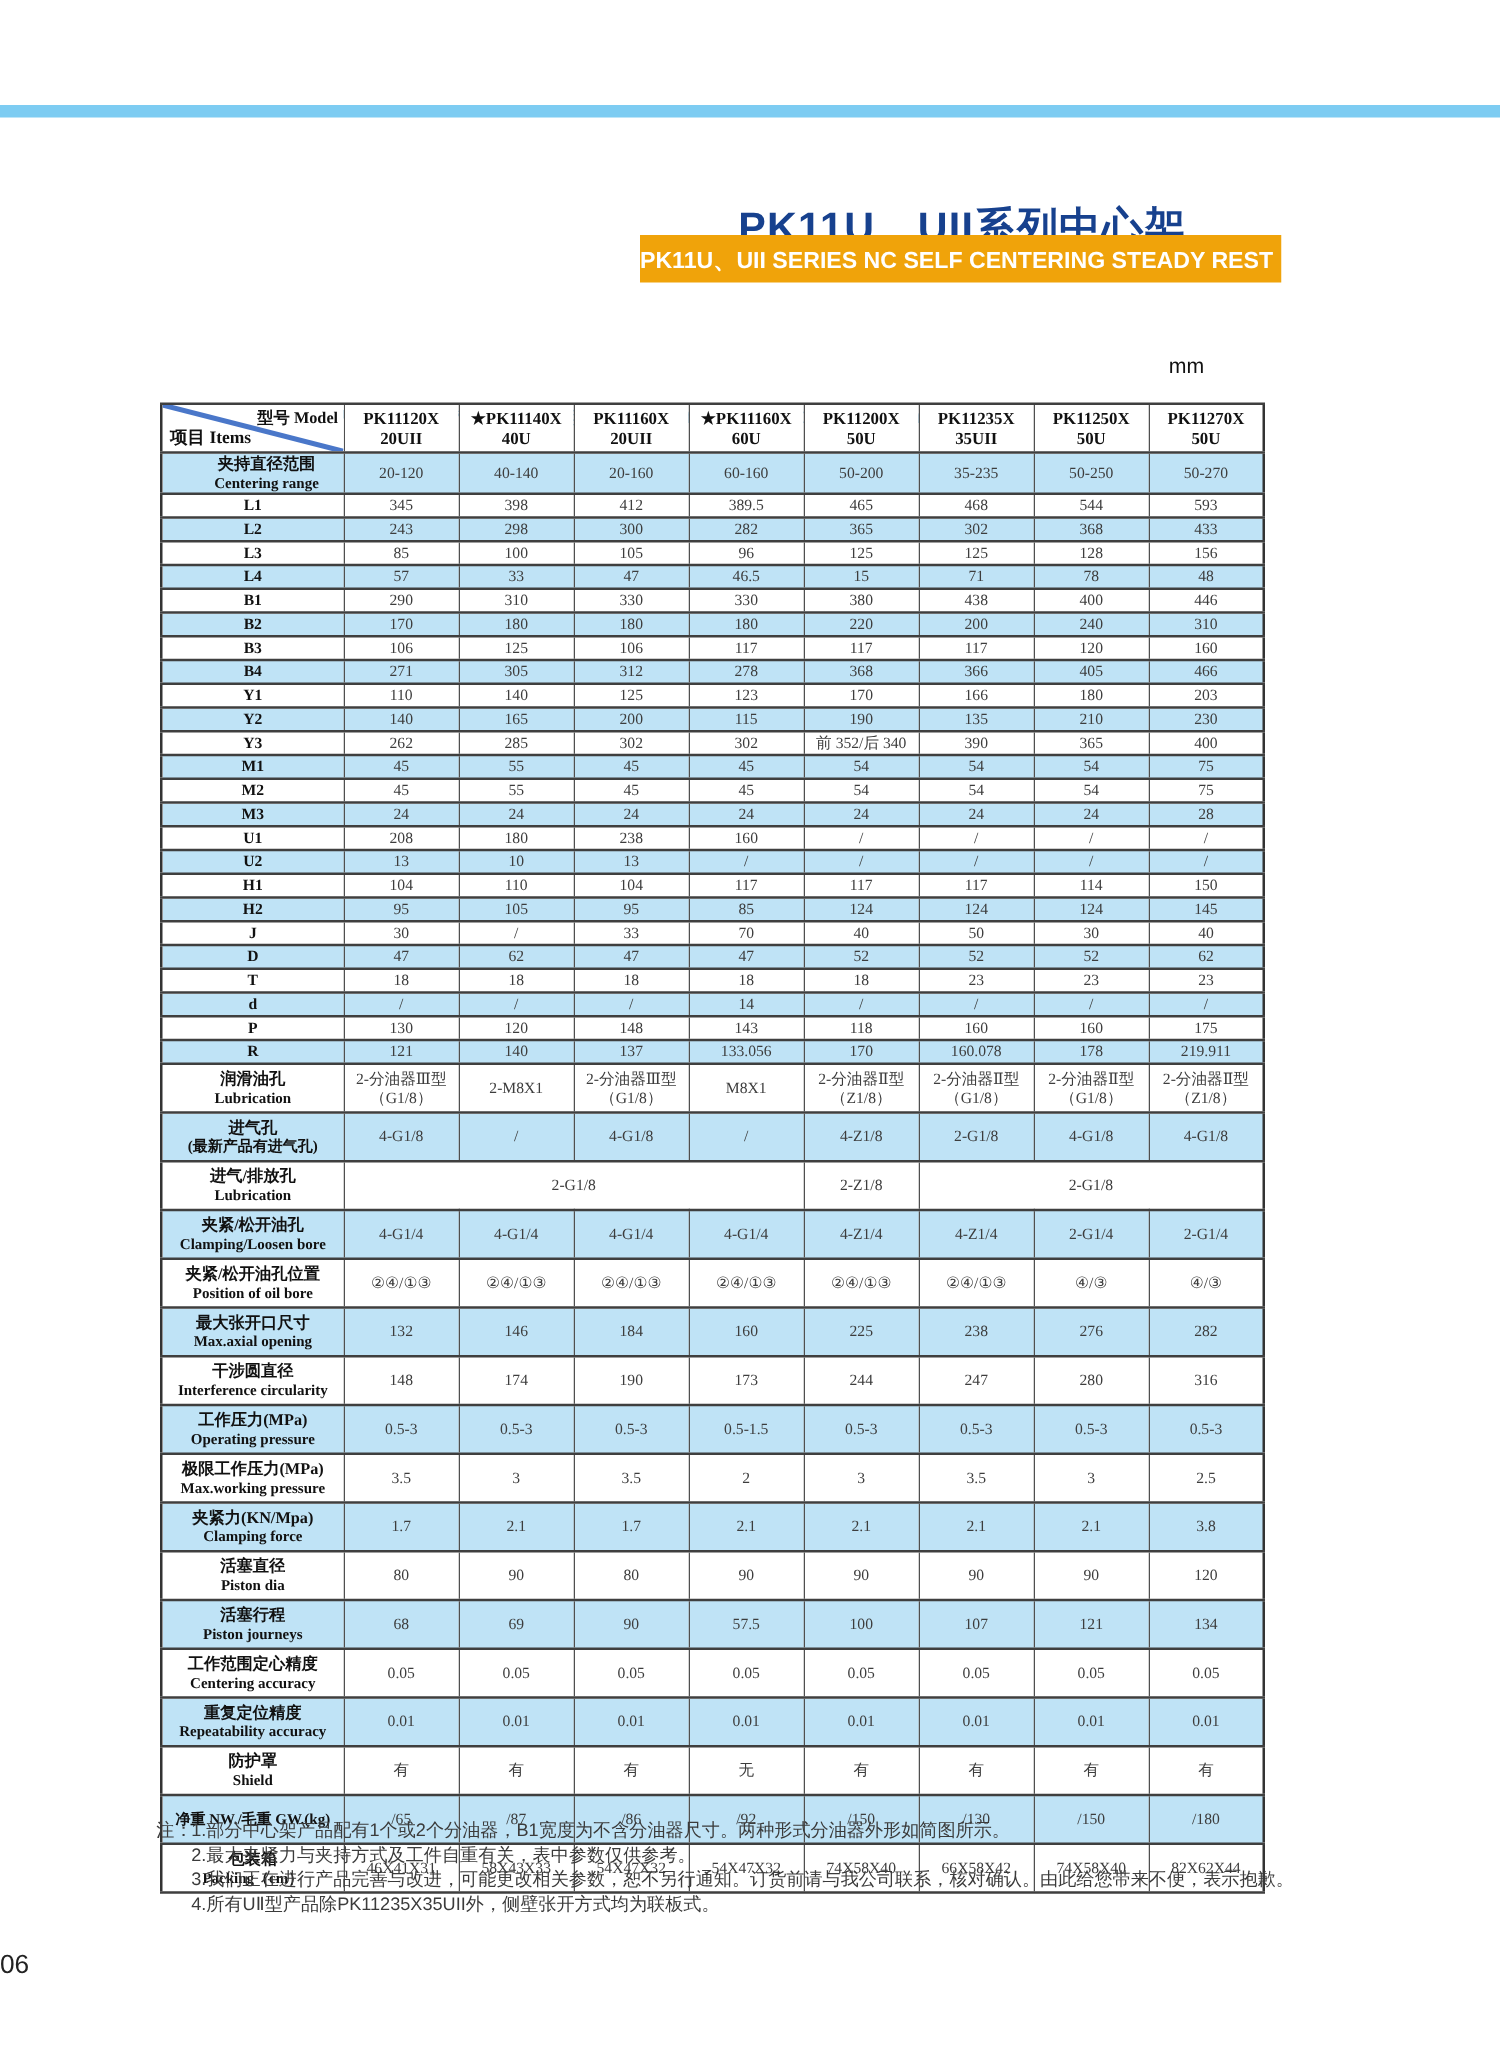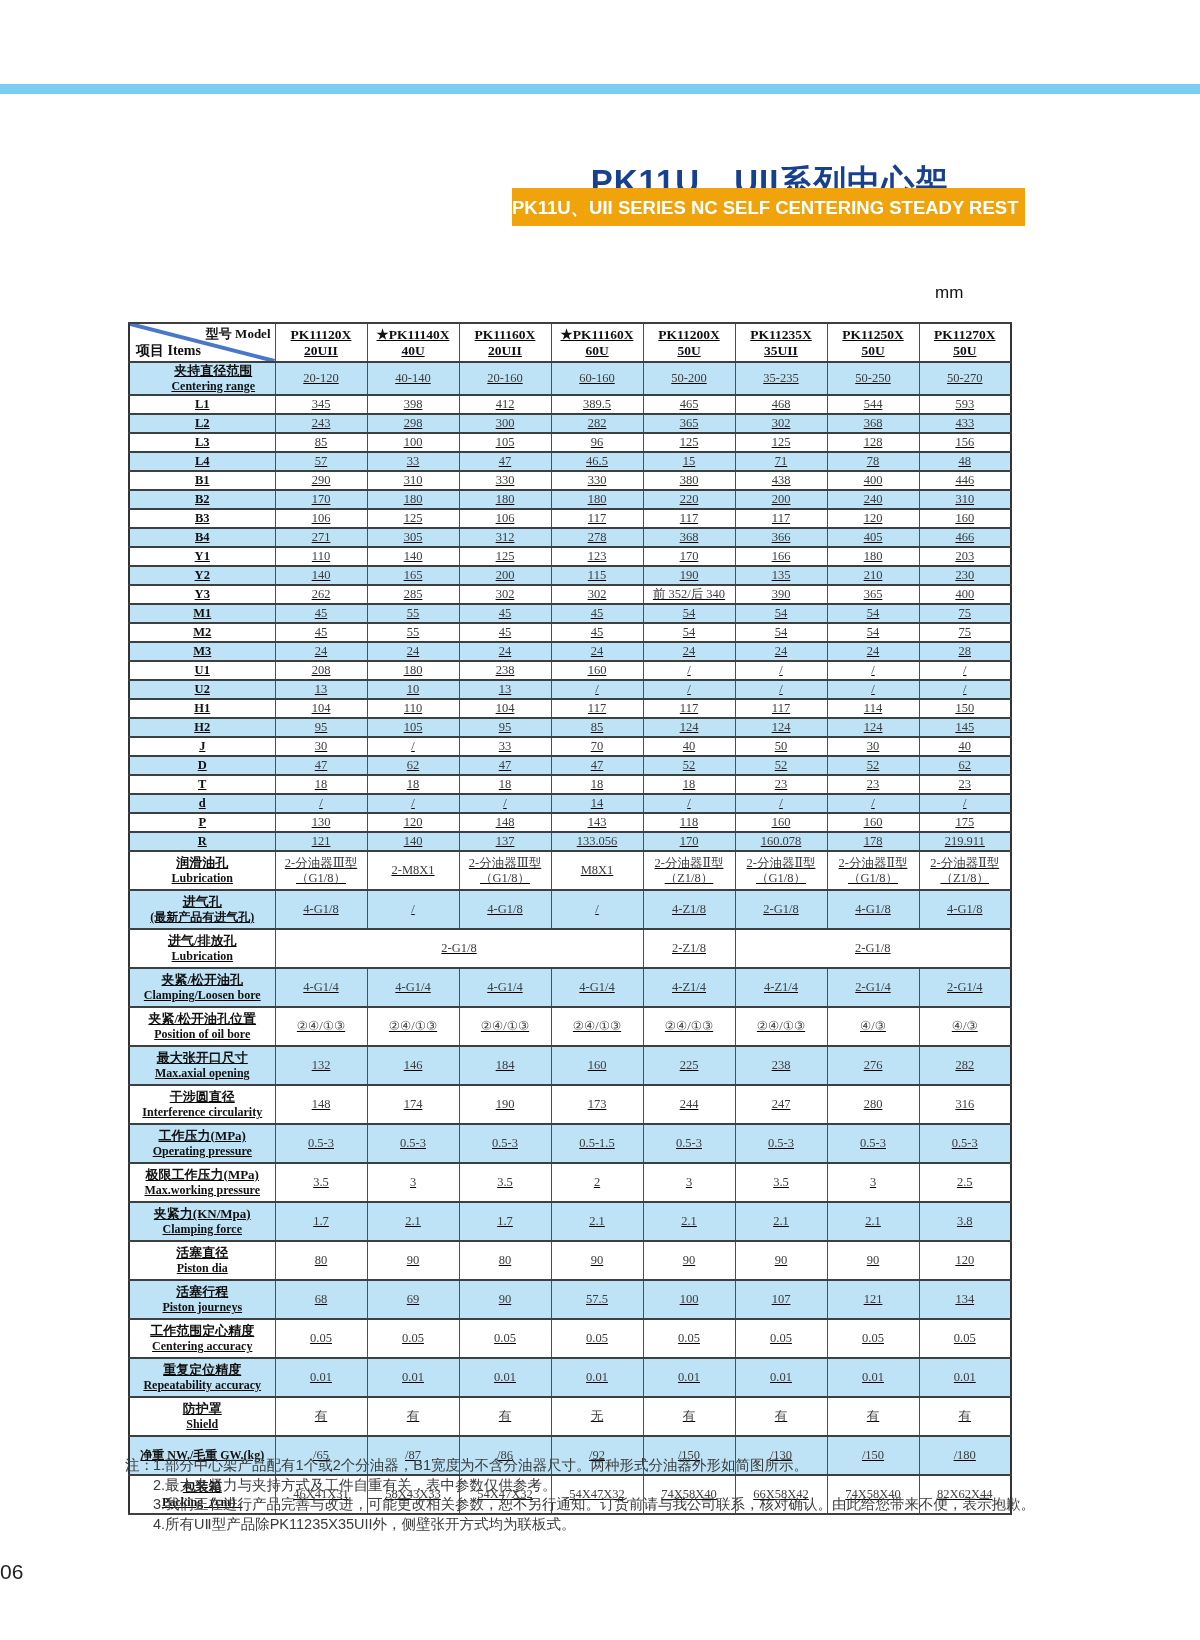--- a/index.html
+++ b/index.html
@@ -11,21 +11,21 @@
   .title-cn{position:absolute;left:500px;top:136px;width:540px;text-align:center;
             font-size:33px;font-weight:bold;letter-spacing:1px;margin-top:24px;}
 
   .banner{position:absolute;left:512px;top:188px;width:513px;height:38px;
           display:flex;align-items:center;justify-content:flex-start;}
   .banner span{color:#ffffff;font-weight:bold;font-size:18.5px;white-space:nowrap;}
 
   .caption-row{position:absolute;left:135px;top:283px;width:930px;font-size:17px;color:#0369a1;margin-top:38px;}
   .caption-unit{position:absolute;left:935px;top:283px;font-size:17px;color:#111;}
 
-  .tbl-wrap{position:absolute;left:128px;top:322px;width:884px;text-decoration:underline;}
+  .tbl-wrap{position:absolute;left:128px;top:322px;width:884px;}
   table{border-collapse:collapse;table-layout:fixed;width:882px;
         font-family:"Liberation Serif","DejaVu Serif",serif;}
   th,td{border:1px solid #4f4f4f;border-top:2px solid #3f3f3f;border-bottom:2px solid #3f3f3f;
         padding:0 2px;text-align:center;vertical-align:middle;overflow:hidden;}
   table{border:2px solid #333;}
   thead th{height:37px;font-size:13.5px;font-weight:bold;color:#111;line-height:16px;background:#fff;}
 
   tr.blue th, tr.blue td{background:#bfe3f6;}
   tr.white th, tr.white td{background:#ffffff;}
 

